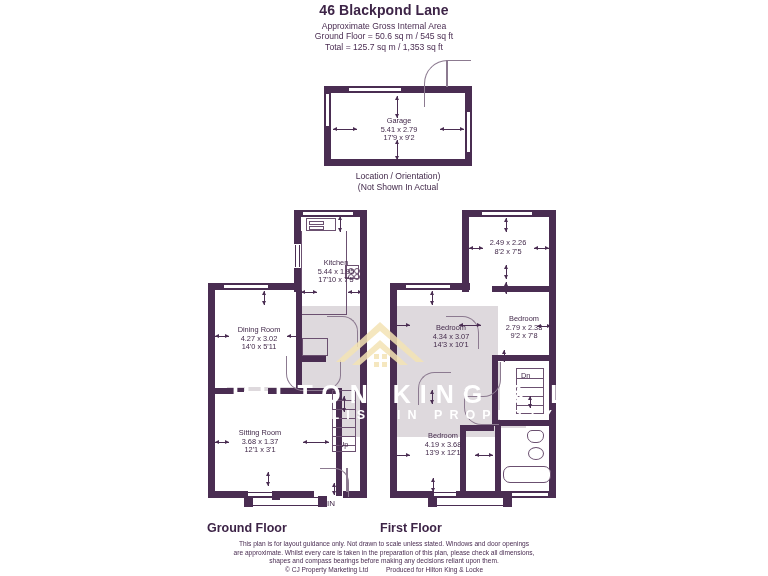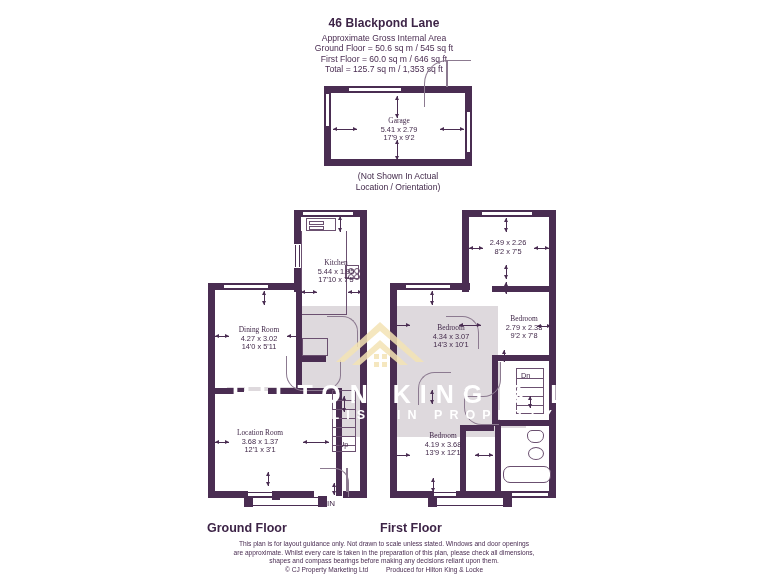--- a/index.html
+++ b/index.html
@@ -6,32 +6,32 @@
   html,body{margin:0;padding:0;background:#ffffff;}
   body{
     width:768px;height:576px;position:relative;overflow:hidden;
     font-family:"Liberation Sans","DejaVu Sans",sans-serif;
     color:#4a2d52;
   }
   #stage{position:absolute;left:0;top:0;width:768px;height:576px;}
 
   
   .hdr{position:absolute;left:0;top:0;width:768px;text-align:center;}
-  .hdr-title{font-size:12px;font-weight:bold;color:#3d2447;letter-spacing:.1px;margin-top:16px;}
+  .hdr-title{font-size:14px;font-weight:bold;color:#3d2447;letter-spacing:.1px;margin-top:2px;}
   .hdr-sub{font-size:8.6px;color:#4a2d52;line-height:10.4px;margin-top:3px;}
 
   
   .wall{position:absolute;background:#4a2d52;}
   .room-fill{position:absolute;background:#ffffff;}
   .shade{position:absolute;background:#ded9dd;}
   .win{position:absolute;background:#ffffff;border-top:1px solid #4a2d52;border-bottom:1px solid #4a2d52;box-sizing:border-box;}
   .winv{position:absolute;background:#ffffff;border-left:1px solid #4a2d52;border-right:1px solid #4a2d52;box-sizing:border-box;}
   .fix{position:absolute;border:1px solid #6b5070;box-sizing:border-box;background:#fff;}
   .lbl{position:absolute;text-align:center;font-size:7.4px;line-height:8.6px;color:#42294a;white-space:nowrap;}
-  .lbl .nm{display:block;font-family:Liberation Serif, serif;}
+  .lbl .nm{display:block;}
   .lbl .d1{display:block;}
   .lbl .d2{display:block;}
   .tiny{position:absolute;font-size:7.4px;color:#42294a;white-space:nowrap;}
   .floor-name{position:absolute;font-size:12.5px;font-weight:bold;color:#3d2447;}
   .note{position:absolute;text-align:center;font-size:8.6px;line-height:10.6px;color:#42294a;width:200px;}
 
   
   .ah{position:absolute;height:1px;background:#4a2d52;}
   .av{position:absolute;width:1px;background:#4a2d52;}
   .ah:before,.ah:after{content:"";position:absolute;top:-2px;border-top:2.5px solid transparent;border-bottom:2.5px solid transparent;}
@@ -60,21 +60,20 @@
 </head>
 <body>
 
 <div id="stage">
 
   <div class="hdr">
     <div class="hdr-title">46 Blackpond Lane</div>
     <div class="hdr-sub">
       <div>Approximate Gross Internal Area</div>
       <div>Ground Floor = 50.6 sq m / 545 sq ft</div>
-      <div>First Floor = 60.0 sq m / 646 sq ft</div>
       <div>Total = 125.7 sq m / 1,353 sq ft</div>
     </div>
   </div>
 
   <div>
 
     <div class="room-fill" style="left:330px;top:92px;width:136px;height:74px;"></div>
 
     <div class="wall" style="left:324px;top:86px;width:148px;height:7px;"></div>
     <div class="wall" style="left:324px;top:159px;width:148px;height:7px;"></div>
@@ -95,22 +94,22 @@
     <div class="ah" style="left:333px;top:129px;width:24px;"></div>
     <div class="ah" style="left:440px;top:129px;width:24px;"></div>
 
     <div class="lbl" style="left:357px;top:117px;width:84px;">
       <span class="nm">Garage</span>
       <span class="d1">5.41 x 2.79</span>
       <span class="d2">17'9 x 9'2</span>
     </div>
 
     <div class="note" style="left:298px;top:171px;">
+      <div>Location / Orientation)</div>
       <div>(Not Shown In Actual</div>
-      <div>Location / Orientation)</div>
     </div>
   </div>
 
   <div>
 
     <div class="room-fill" style="left:210px;top:285px;width:144px;height:215px;"></div>
     <div class="room-fill" style="left:295px;top:212px;width:72px;height:80px;"></div>
 
     <div class="shade" style="left:227px;top:306px;width:137px;height:131px;"></div>
 
@@ -194,21 +193,21 @@
     <div class="lbl" style="left:218px;top:326px;width:82px;">
       <span class="nm">Dining Room</span>
       <span class="d1">4.27 x 3.02</span>
       <span class="d2">14'0 x 5'11</span>
     </div>
     <div class="ah" style="left:215px;top:336px;width:14px;"></div>
     <div class="ah" style="left:287px;top:336px;width:14px;"></div>
     <div class="av" style="left:264px;top:291px;height:14px;"></div>
 
     <div class="lbl" style="left:219px;top:429px;width:82px;">
-      <span class="nm">Location Room</span>
+      <span class="nm">Sitting Room</span>
       <span class="d1">3.68 x 1.37</span>
       <span class="d2">12'1 x 3'1</span>
     </div>
     <div class="ah" style="left:215px;top:442px;width:14px;"></div>
     <div class="ah" style="left:303px;top:442px;width:26px;"></div>
     <div class="av" style="left:268px;top:472px;height:14px;"></div>
 
     <div class="floor-name" style="left:207px;top:521px;">Ground Floor</div>
   </div>
 

